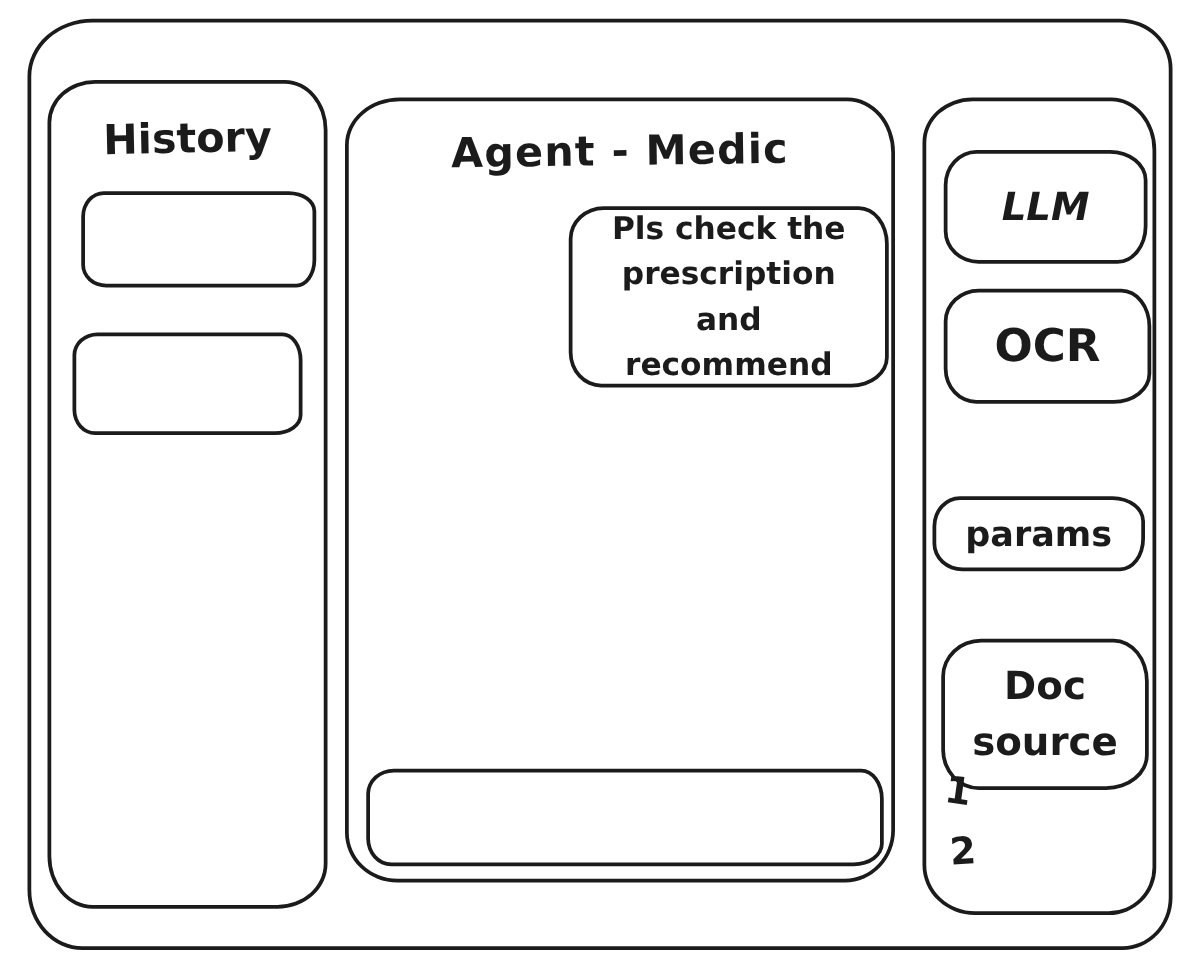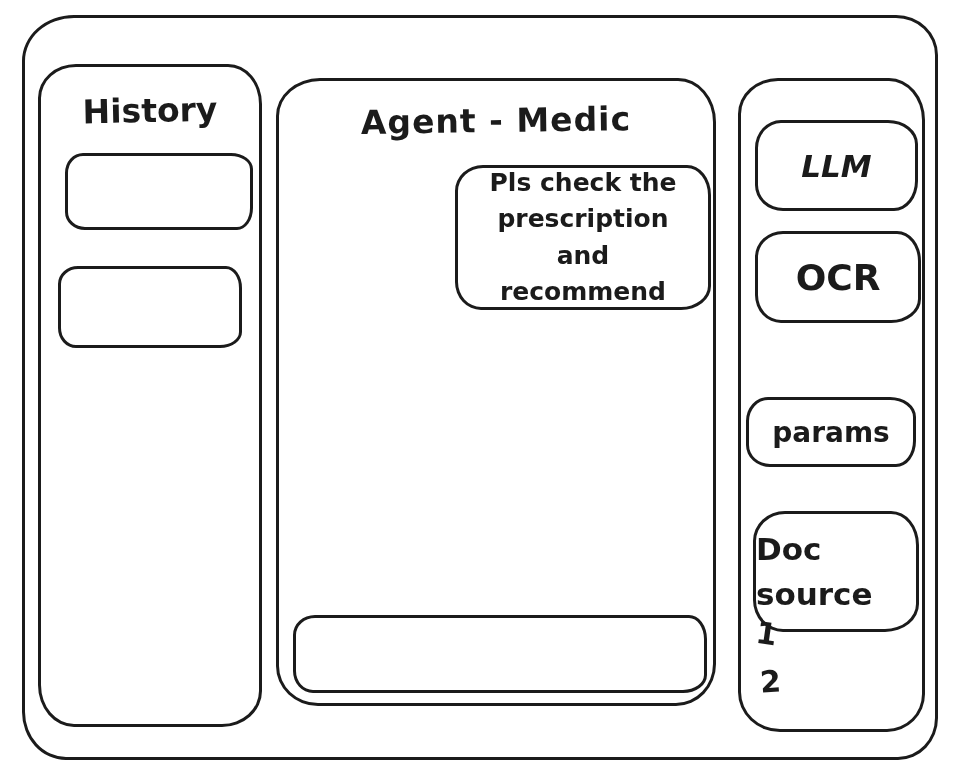--- a/index.html
+++ b/index.html
@@ -37,27 +37,27 @@
                  border-radius:36px 40px 34px 38px / 38px 34px 40px 36px; }
   .chat-input{ left:14px; top:534px; width:414px; height:78px;
                border:3px solid #1b1b1b; background:#fff; box-sizing:border-box;
                border-radius:22px 18px 24px 20px / 20px 24px 18px 22px;
                position:absolute; font-family:"DejaVu Sans",sans-serif;
                font-size:24px; padding:0 18px; outline:none; }
 
   
   .right-panel{ left:738px; top:78px; width:187px; height:654px;
                 border-radius:40px 36px 38px 42px / 36px 42px 38px 40px; }
-  .tool-btn{ display:flex; align-items:center; justify-content:center; 
+  .tool-btn{ display:flex; align-items:center; justify-content:center; text-align:center;
              font-weight:700; cursor:pointer; }
   .btn-llm{ left:14px; top:39px; width:163px; height:91px; font-size:31px;
             border-radius:26px 30px 24px 28px / 28px 24px 30px 26px; font-style:italic; }
   .btn-ocr{ left:14px; top:150px; width:166px; height:92px; font-size:36px;
             border-radius:28px 24px 30px 26px / 26px 30px 24px 28px; }
-  .btn-params{ left:5px; top:316px; width:170px; height:70px; font-size:28px;
+  .btn-params{ left:5px; top:316px; width:170px; height:60px; font-size:28px;
                border-radius:22px 26px 20px 24px / 24px 20px 26px 22px; }
   .btn-doc{ left:12px; top:430px; width:166px; height:121px; font-size:31px; line-height:1.45;
             border-radius:32px 28px 34px 30px / 30px 34px 28px 32px; }
   .src-num1{ left:15px; top:535px; font-size:30px; cursor:pointer; transform:rotate(8deg); }
   .src-num2{ left:19px; top:583px; font-size:30px; cursor:pointer; transform:rotate(-4deg); }
 </style>
 </head>
 <body>
 
 <div class="stage">

